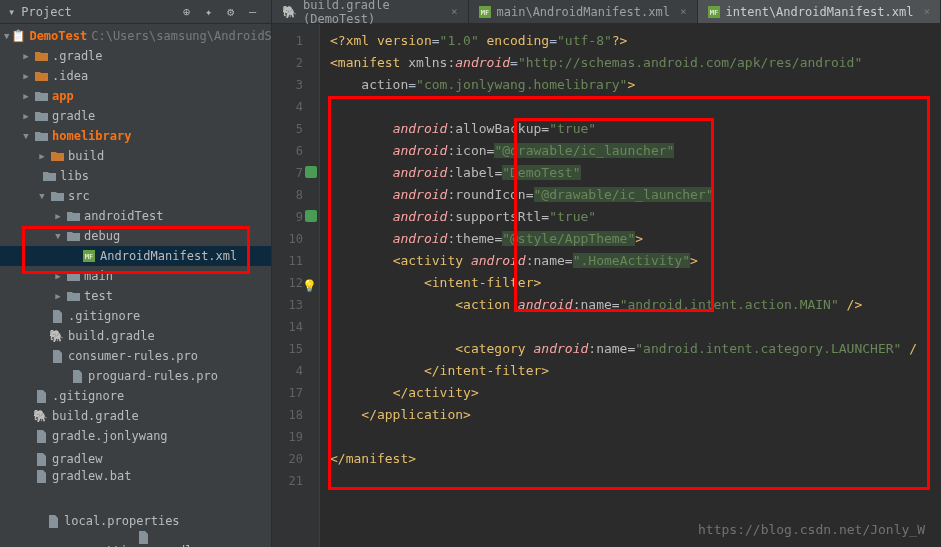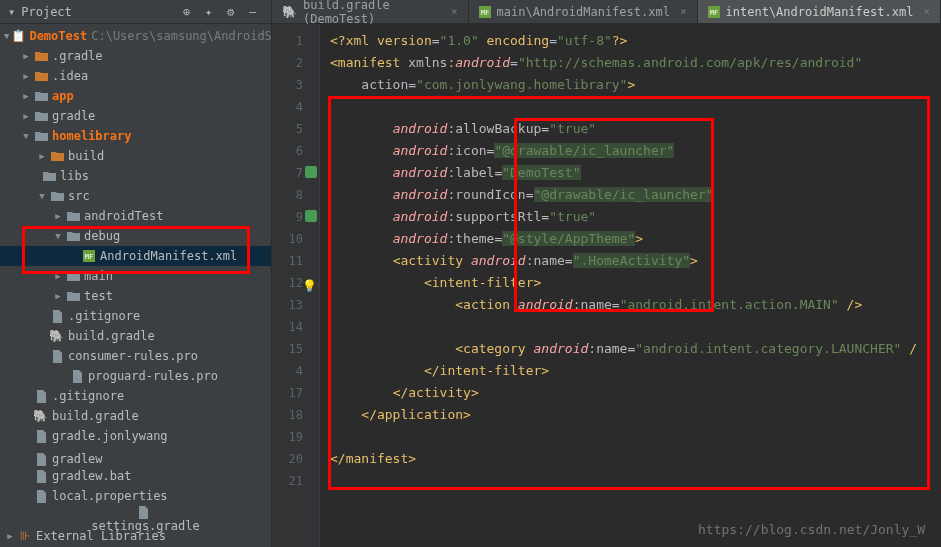--- a/index.html
+++ b/index.html
@@ -386,21 +386,21 @@
         </div>
         <div class="tree-row" style="padding-left: 20px;">
           <span class="tree-arrow"></span>
           <span class="tree-icon">
             <svg width="11" height="13" viewBox="0 0 11 13">
               <path fill="#87939a" d="M1 0h6l3 3v10H1z"></path>
             </svg>
           </span>
           <span class="tree-label">gradlew.bat</span>
         </div>
-        <div class="tree-row" style="padding-left: 20px;">
+        <div class="tree-row" style="padding-left: 32px; margin-top: 25px;">
           <span class="tree-arrow"></span>
           <span class="tree-icon">
             <svg width="11" height="13" viewBox="0 0 11 13">
               <path fill="#87939a" d="M1 0h6l3 3v10H1z"></path>
             </svg>
           </span>
           <span class="tree-label">local.properties</span>
         </div>
         <div class="tree-row" style="padding-left: 20px; flex-direction: column;">
           <span class="tree-arrow"></span>

